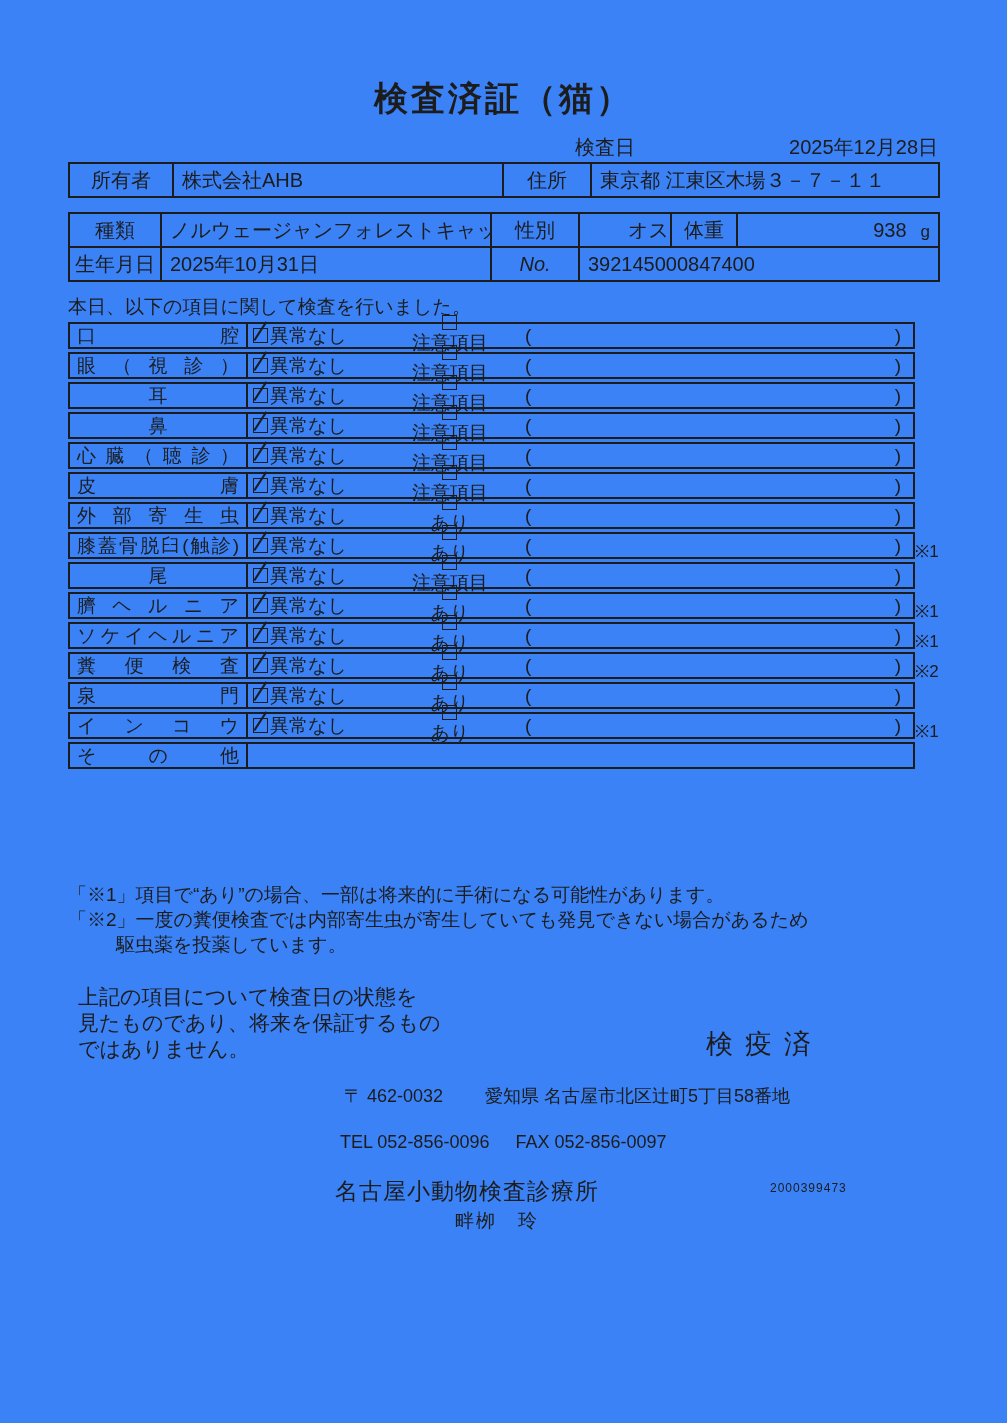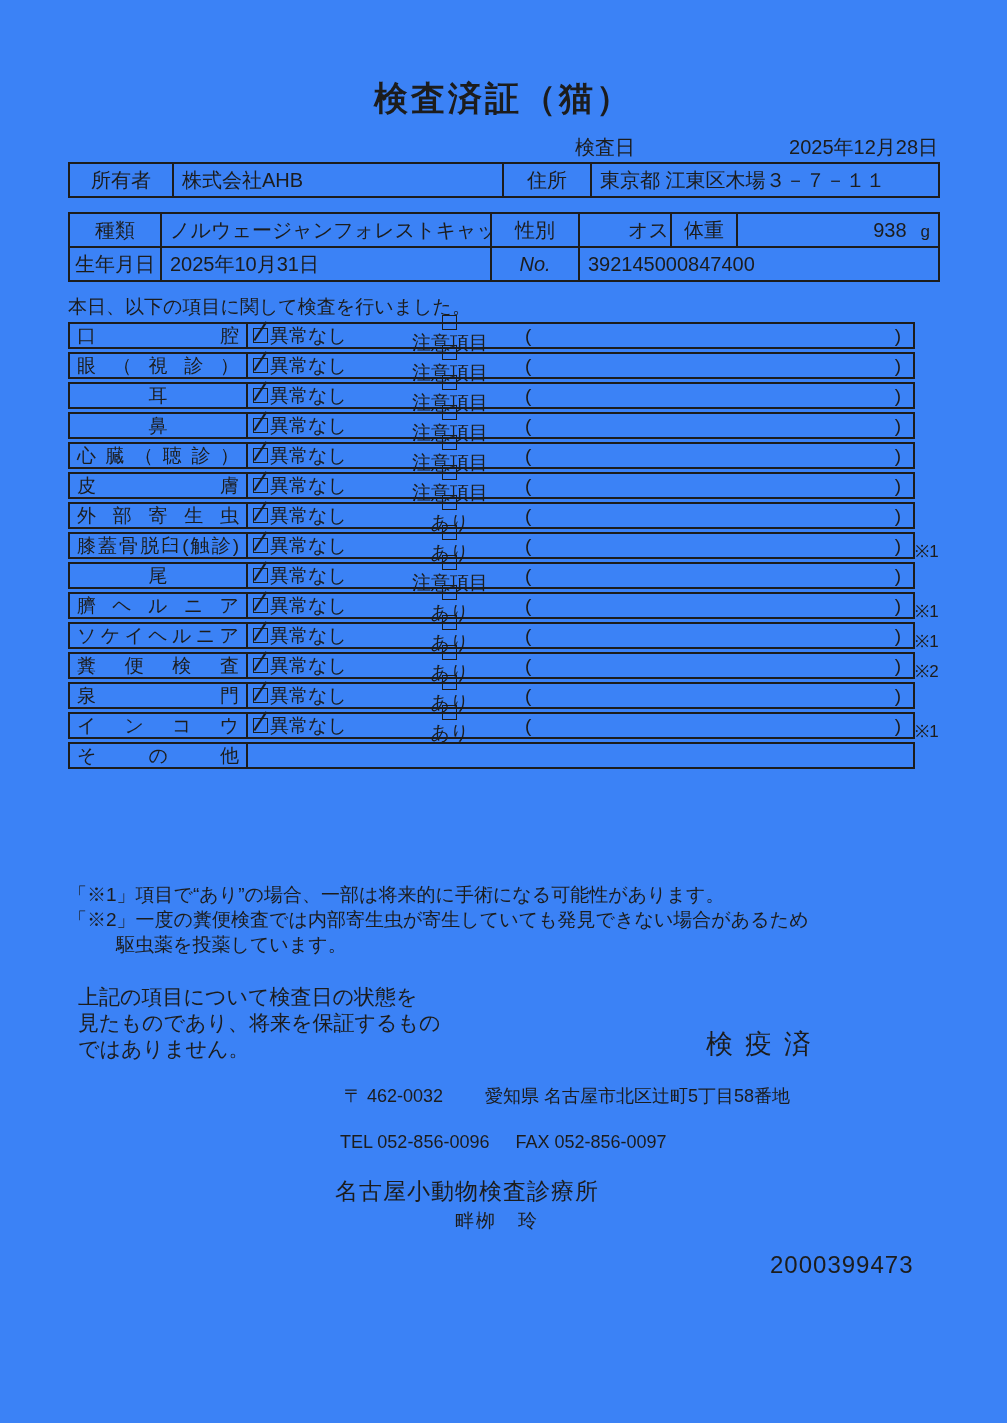--- a/index.html
+++ b/index.html
@@ -83,21 +83,21 @@
     font-size:21px;line-height:26px;white-space:pre-line;
   }
   .stamp{
     position:absolute;top:1026px;left:706px;
     font-size:27px;letter-spacing:12px;white-space:nowrap;
   }
   .addr-line{position:absolute;top:1084px;left:332px;font-size:18px;display:flex;gap:42px;white-space:nowrap;margin-left:12px;}
   .tel-line{position:absolute;top:1132px;left:340px;font-size:18px;display:flex;gap:26px;white-space:nowrap;}
   .clinic-name{position:absolute;top:1176px;left:335px;font-size:23px;letter-spacing:1px;white-space:nowrap;}
   .vet-name{position:absolute;top:1208px;left:455px;font-size:19px;letter-spacing:2px;white-space:nowrap;}
-  .serial{position:absolute;top:1251px;left:770px;font-size:24px;letter-spacing:1px;}
+  .serial{position:absolute;top:1181px;left:770px;font-size:12px;letter-spacing:1px;}
 </style>
 </head>
 <body>
 
 <div class="page">
 
   <div class="title">検査済証（猫）</div>
 
   <div class="date-row">
     <span>検査日</span>

